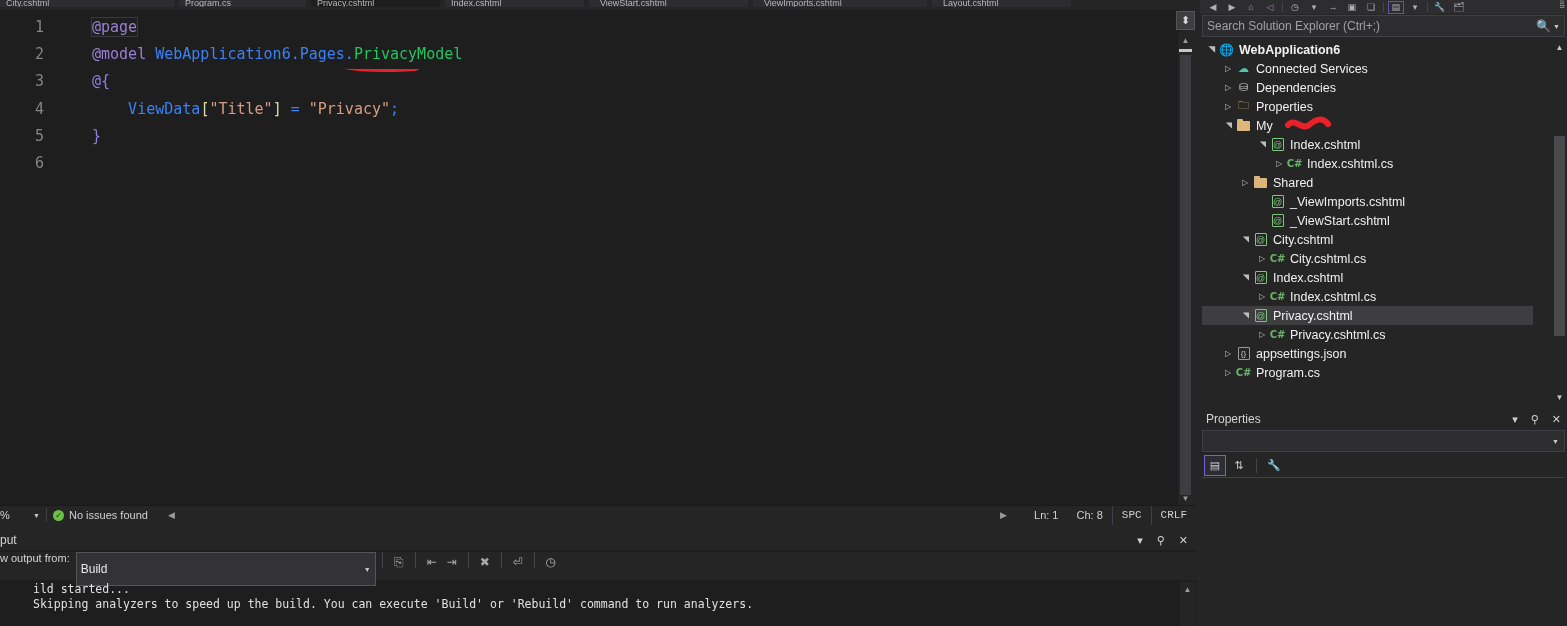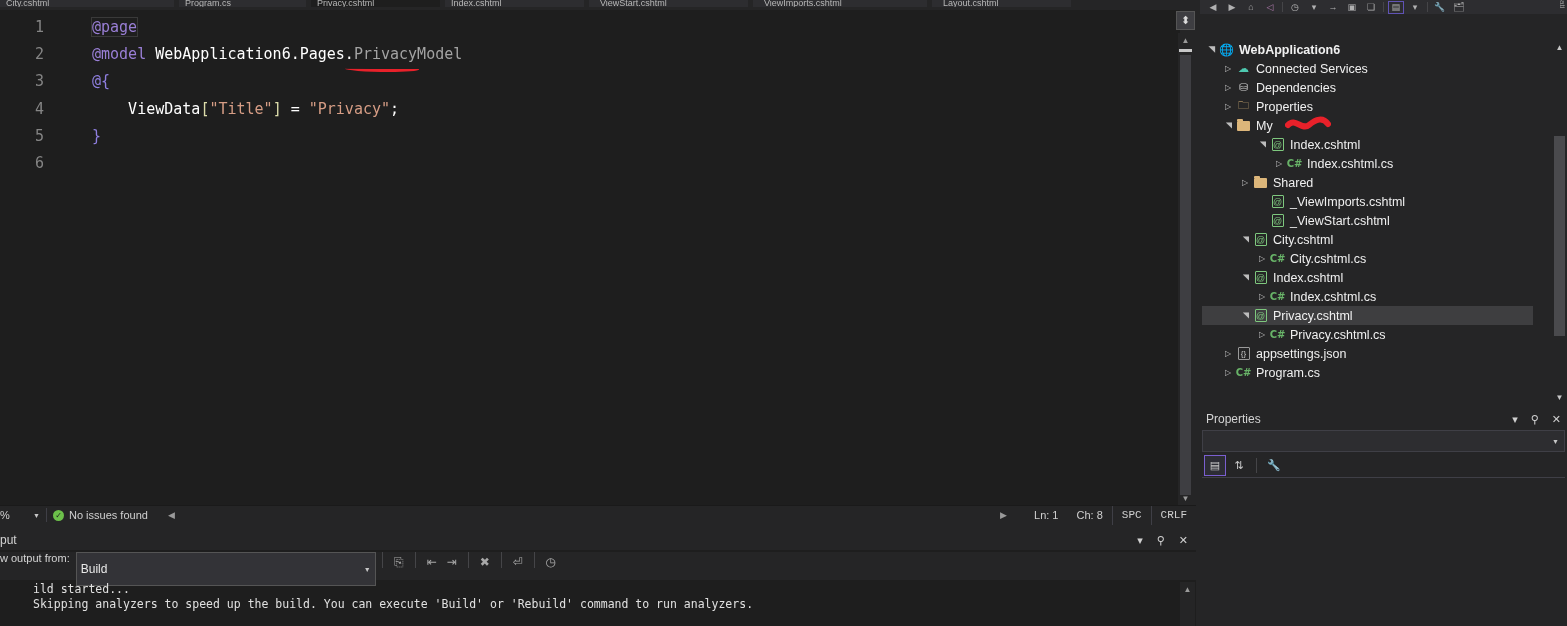--- a/index.html
+++ b/index.html
@@ -54,22 +54,22 @@
     color: #858585; font-size: 15px;
     font-family: "DejaVu Sans Mono", monospace;
   }
   .ed-code {
     font-family: "DejaVu Sans Mono", monospace; font-size: 15px;
     white-space: pre; color: #d4d4d4; padding-left: 40px;
     position: relative;
   }
   .ed-row.cur .ed-code-inner { outline: 1px solid #3a3a3a; }
   .tok-dir   { color: #9a7fd6; }
-  .tok-plain { color: #ffffff; }
-  .tok-type  { color: #a3a3a3; }
+  .tok-plain { color: #3b82f6; }
+  .tok-type  { color: #22c55e; }
   .tok-str   { color: #d69d85; }
   .tok-brk   { color: #dcdcaa; }
   .tok-brace { color: #8f7fe0; }
 
   .redline {
     position: absolute; left: 345px; top: 56px; width: 74px; height: 6px;
     border-bottom: 3px solid #e8212a; border-radius: 0 0 40% 60%;
   }
 
   
@@ -393,20 +393,25 @@
       </div>
 
     <div class="out-scroll">
       <div class="out-scroll-up">▲</div>
     </div>
   </div>
 
   <div class="vsep"></div>
 
   <div class="se">
+    <div class="se-search">
+      <span class="se-search-txt">Search Solution Explorer (Ctrl+;)</span>
+      <span class="se-search-ico">🔍</span>
+      <span class="se-caret">▼</span>
+    </div>
 
     <div class="se-tree" id="se-tree">
         <div class="se-row bold" style="padding-left: 2px;">
           <span class="se-exp" style="transform: rotate(-90deg);">◢</span>
           <span class="se-ico">
             <span class="ico-globe">🌐</span>
           </span>
           <span>WebApplication6</span>
         </div>
         <div class="se-row" style="padding-left: 19px;">

